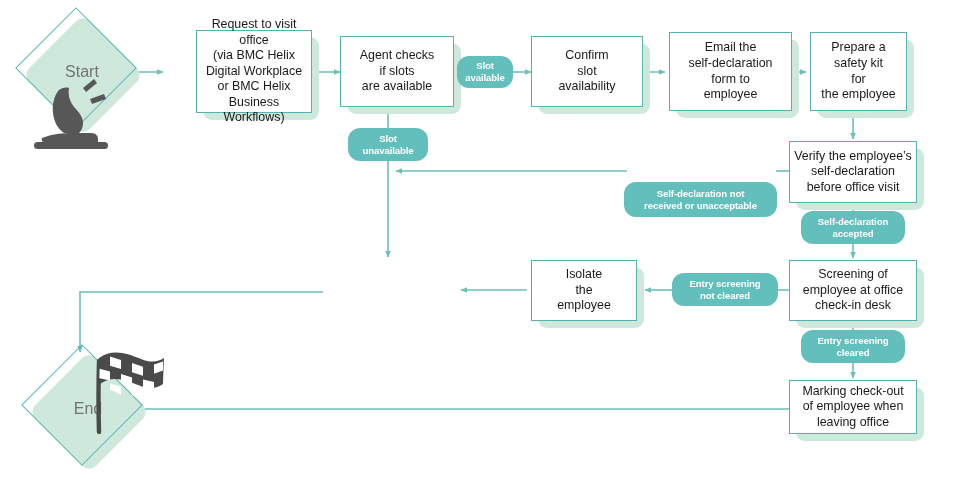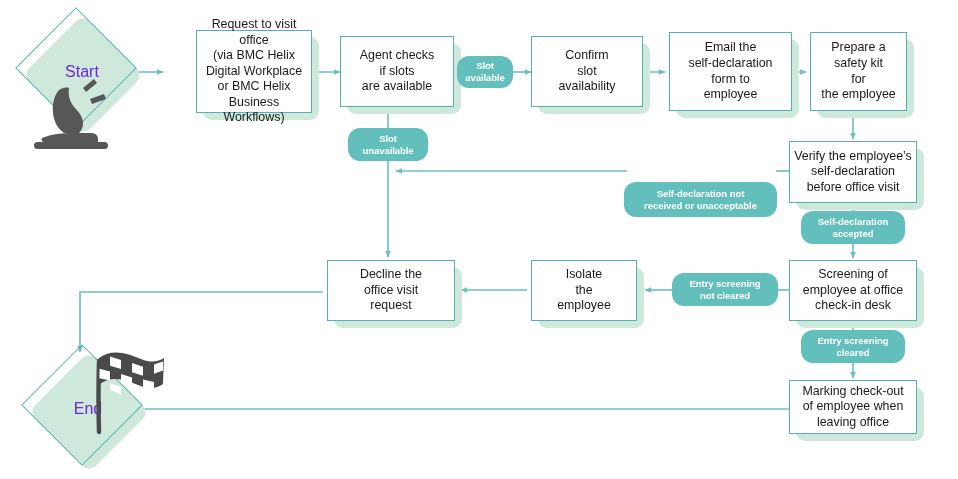--- a/index.html
+++ b/index.html
@@ -94,21 +94,21 @@
   }
   .term .dlabel {
     position: absolute;
     left: 0;
     top: 0;
     width: 120px;
     height: 108px;
     display: flex;
     align-items: center;
     justify-content: center;
-    color: #6d28d9;
+    color: #737373;
     font-size: 16px;
   }
   .term .glyph {
     position: absolute;
   }
 
   
   .pill {
     position: absolute;
     background: #62bfbb;
@@ -272,27 +272,20 @@
   </div>
 
   <div class="node" style="left:531px; top:260px; width:106px; height:61px;">
     <div class="shadow"></div>
     <div class="frame"></div>
     <div class="label">Isolate
 the
 employee</div>
   </div>
 
-  <div class="node" style="left:327px; top:260px; width:128px; height:61px;">
-    <div class="shadow"></div>
-    <div class="frame"></div>
-    <div class="label">Decline the
-office visit
-request</div>
-  </div>
 
   <div class="pill" style="left:457px; top:56px; width:56px; height:32px;">Slot
 available</div>
 
   <div class="pill" style="left:348px; top:128px; width:80px; height:33px;">Slot
 unavailable</div>
 
   <div class="pill" style="left:624px; top:153px; width:153px; height:35px;margin-top:29px;">Self-declaration not
 received or unacceptable</div>
 

